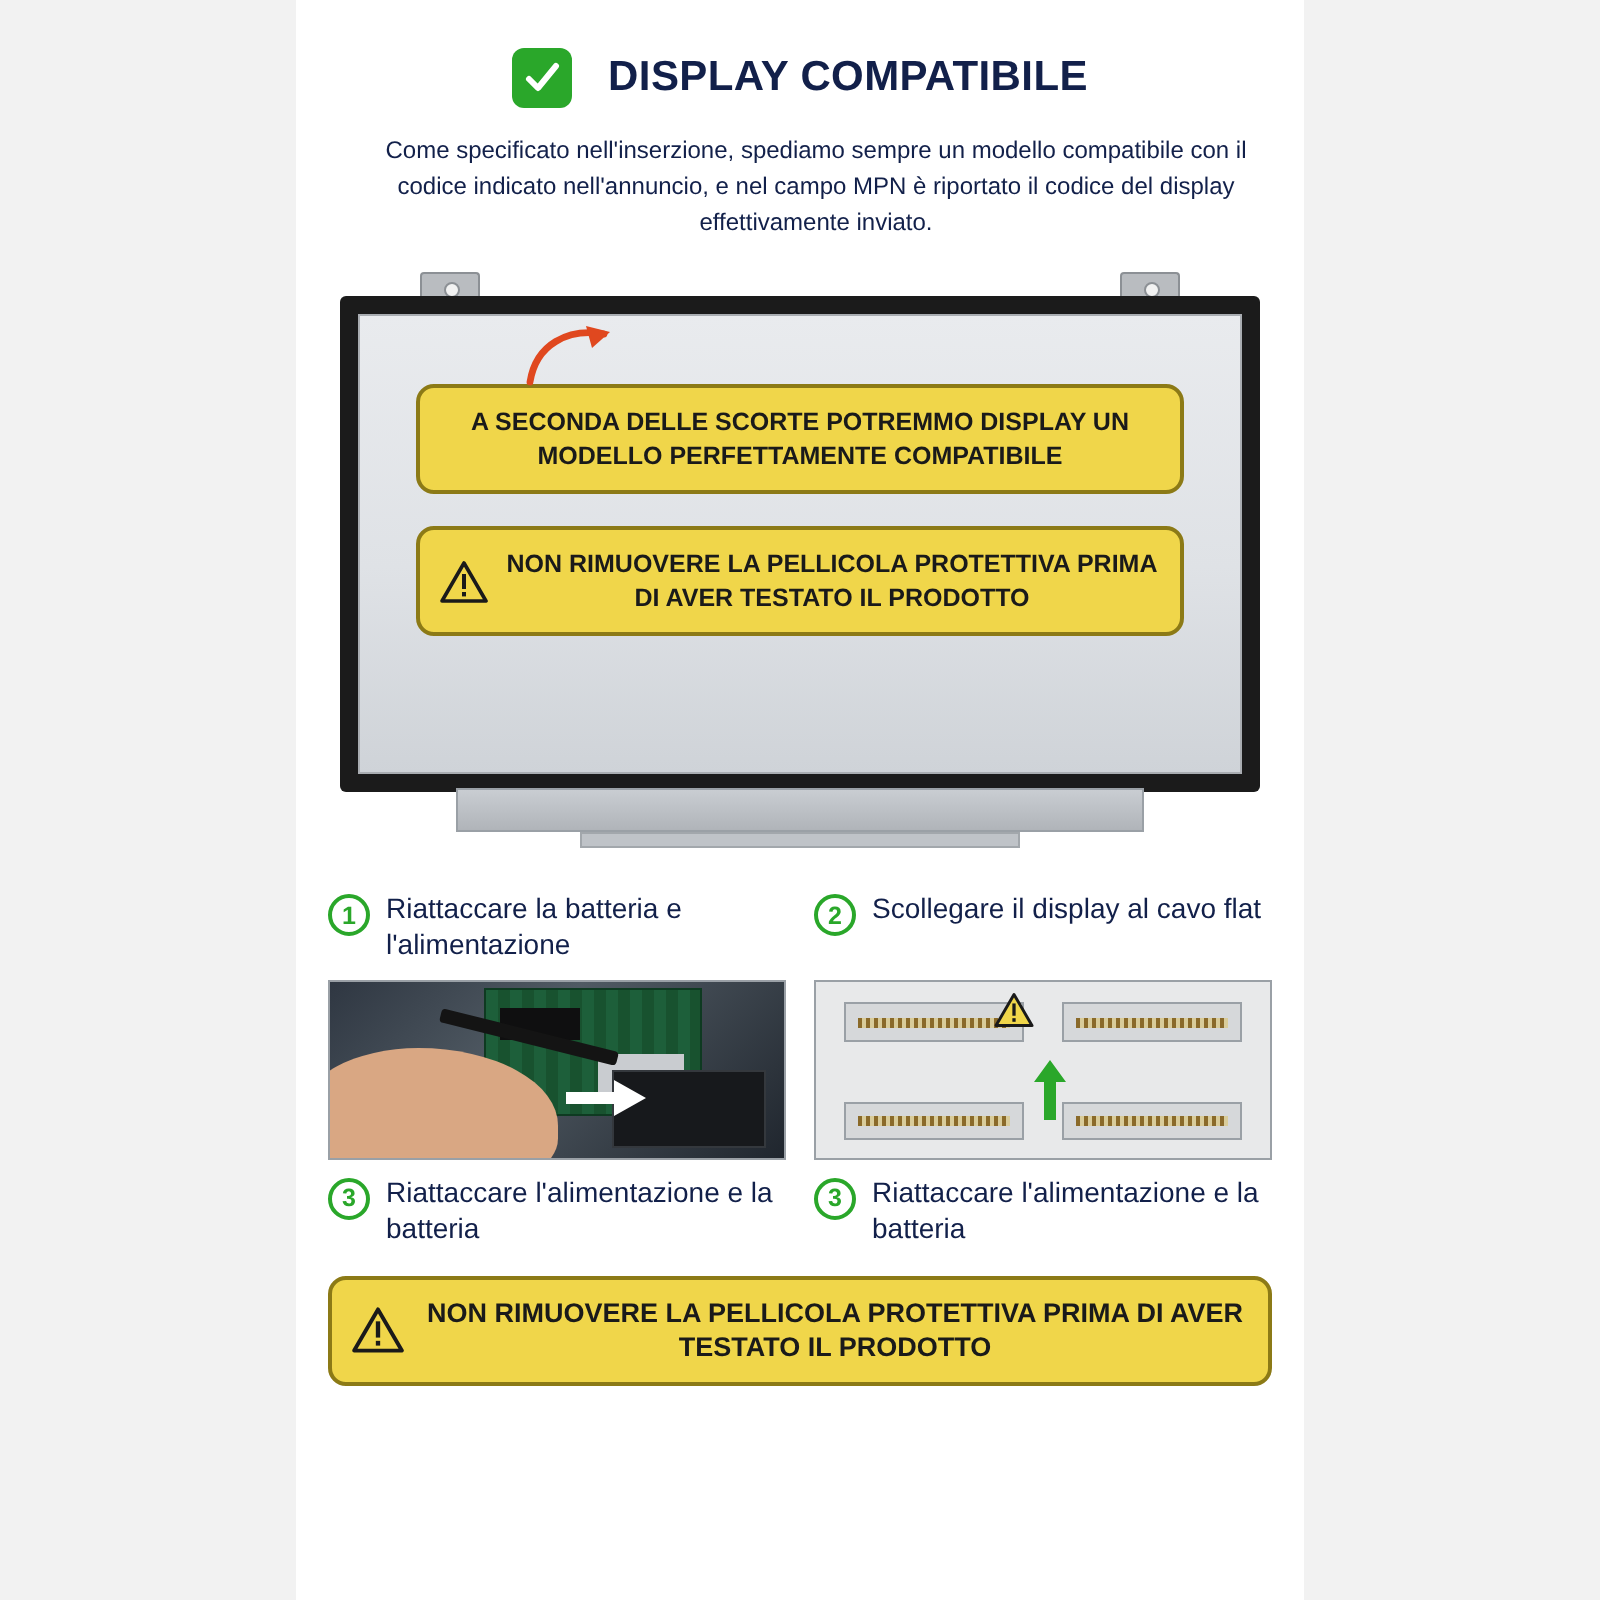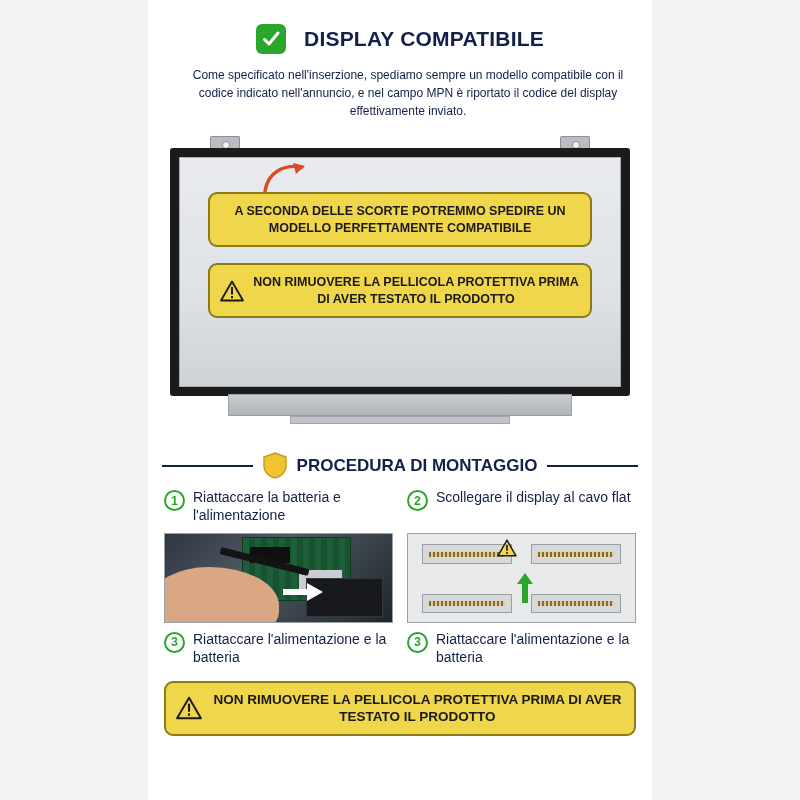--- a/index.html
+++ b/index.html
@@ -320,46 +320,38 @@
       <div class="tab r"></div>
 
       <div class="panel">
         <div class="screen">
 
           <div class="callout">
             <svg class="arrow" viewBox="0 0 46 34" aria-hidden="true">
               <path d="M3 31 C 6 12, 22 4, 40 7" fill="none" stroke="#e0481f" stroke-width="3.4" stroke-linecap="round"></path>
               <path d="M43 6 L31 3 L34 14 Z" fill="#e0481f"></path>
             </svg>
-            <span>A SECONDA DELLE SCORTE POTREMMO SPEDIRE UN MODELLO PERFETTAMENTE COMPATIBILE</span>
+            <span>A SECONDA DELLE SCORTE POTREMMO DISPLAY UN MODELLO PERFETTAMENTE COMPATIBILE</span>
           </div>
 
           <div class="callout with-warn">
             <svg class="warn-icon" width="24" height="22" viewBox="0 0 24 22" aria-hidden="true">
               <path d="M12 1.5 L23 20.5 L1 20.5 Z" fill="#f0d64a" stroke="#1a1a1a" stroke-width="1.8" stroke-linejoin="round"></path>
               <rect x="11" y="7" width="2" height="7.5" fill="#1a1a1a"></rect>
               <rect x="11" y="16" width="2" height="2.2" fill="#1a1a1a"></rect>
             </svg>
             <span>NON RIMUOVERE LA PELLICOLA PROTETTIVA PRIMA DI AVER TESTATO IL PRODOTTO</span>
           </div>
 
         </div>
       </div>
       <div class="panel-bottom"></div>
       <div class="panel-foot"></div>
     </div>
 
-    <div class="proc-head">
-      <span class="rule"></span>
-      <svg class="shield-icon" width="24" height="27" viewBox="0 0 24 27" aria-hidden="true">
-        <path d="M12 1 L23 5 V14 C23 20 18 24.5 12 26 C6 24.5 1 20 1 14 V5 Z" fill="#f0c430" stroke="#c99a14" stroke-width="1.4"></path>
-      </svg>
-      <span class="proc-title">PROCEDURA DI MONTAGGIO</span>
-      <span class="rule"></span>
-    </div>
 
     <div class="steps">
       <div class="step">
         <span class="step-num">1</span>
         <span class="step-text">Riattaccare la batteria e l'alimentazione</span>
       </div>
       <div class="step">
         <span class="step-num">2</span>
         <span class="step-text">Scollegare il display al cavo flat</span>
       </div>

